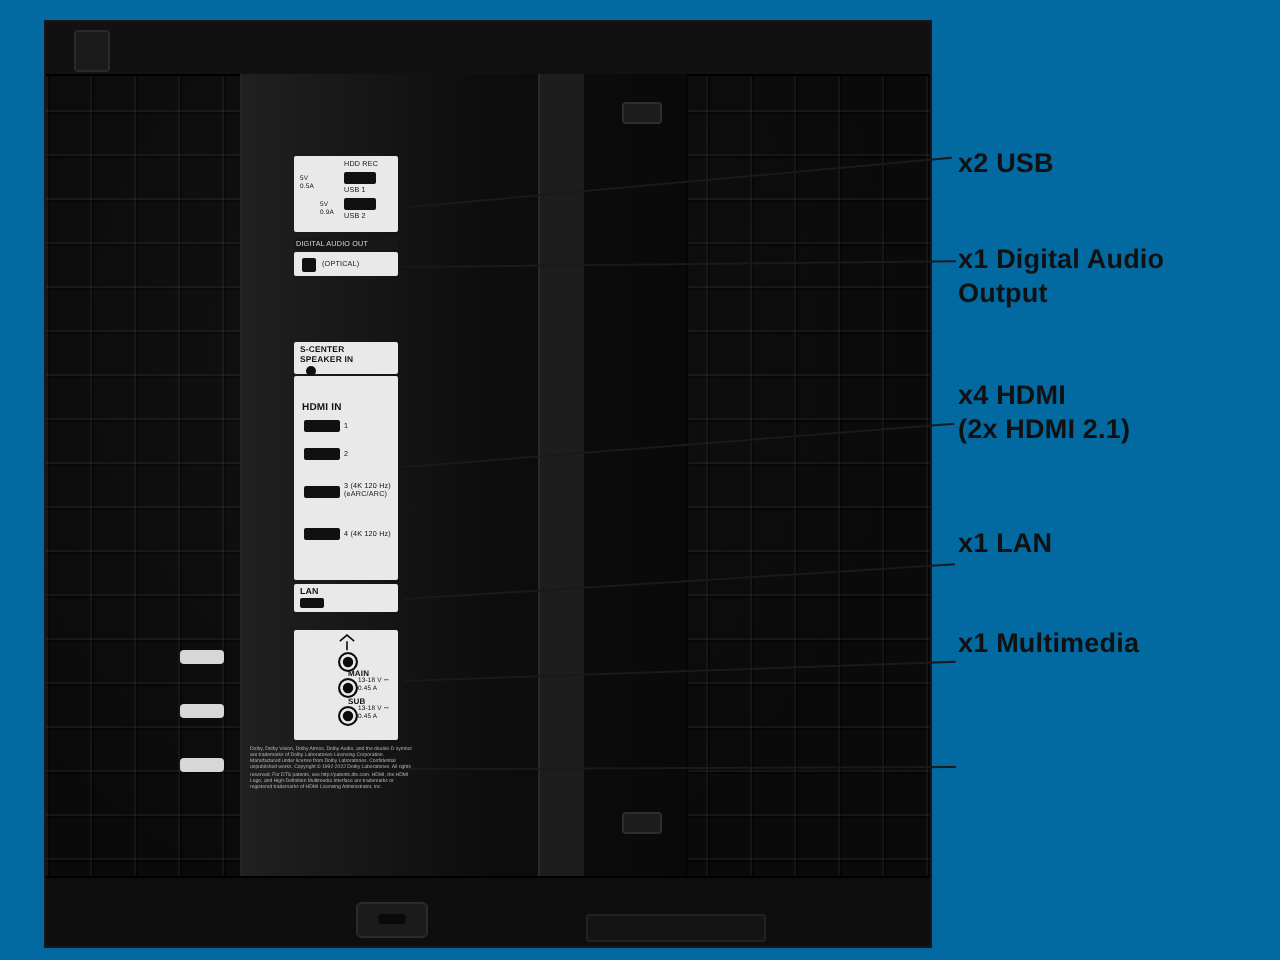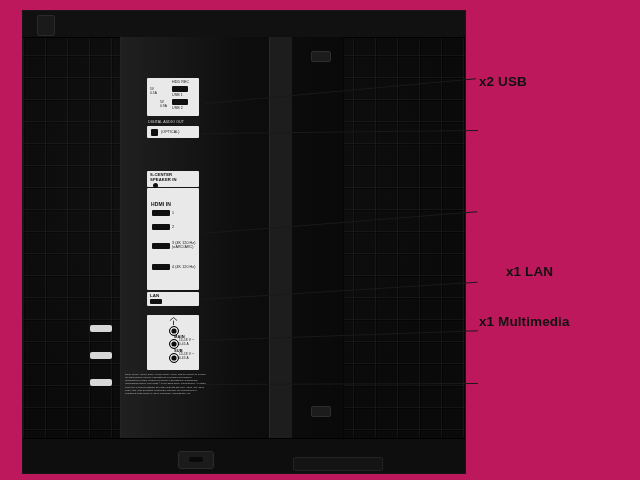--- a/index.html
+++ b/index.html
@@ -10,21 +10,21 @@
   body {
     width: 640px;
     height: 480px;
     font-family: "Liberation Sans", sans-serif;
     overflow: hidden;
   }
   #stage {
     position: relative;
     width: 640px;
     height: 480px;
-    background: #be185d;
+    background: #0369a1;
   }
 
   
   .tv-body {
     position: absolute;
     left: 22px;
     top: 10px;
     width: 442px;
     height: 462px;
     background: #0a0a0a;
@@ -315,20 +315,24 @@
 
   <div class="leader" style="left:205px; top:103px; width:272px; transform:rotate(-5.2deg);"></div>
   <div class="leader" style="left:202px; top:133px; width:276px; transform:rotate(-0.6deg);"></div>
   <div class="leader" style="left:202px; top:233px; width:276px; transform:rotate(-4.5deg);"></div>
   <div class="leader" style="left:202px; top:299px; width:276px; transform:rotate(-3.6deg);"></div>
   <div class="leader" style="left:202px; top:340px; width:276px; transform:rotate(-2.0deg);"></div>
   <div class="leader" style="left:202px; top:384px; width:276px; transform:rotate(-0.2deg);"></div>
 
   <div class="callout-label" style="left:479px; top:74px;">x2 USB</div>
 
-
-
-  <div class="callout-label" style="left:506px; top:264px;text-align:right;">x1 LAN</div>
+  <div class="callout-label" style="left:479px; top:122px;">x1 Digital Audio
+Output</div>
+
+  <div class="callout-label" style="left:479px; top:190px;">x4 HDMI
+(2x HDMI 2.1)</div>
+
+  <div class="callout-label" style="left:479px; top:264px;text-align:right;">x1 LAN</div>
 
   <div class="callout-label" style="left:479px; top:314px;">x1 Multimedia</div>
 
 
 </div>
 
 </body></html>

